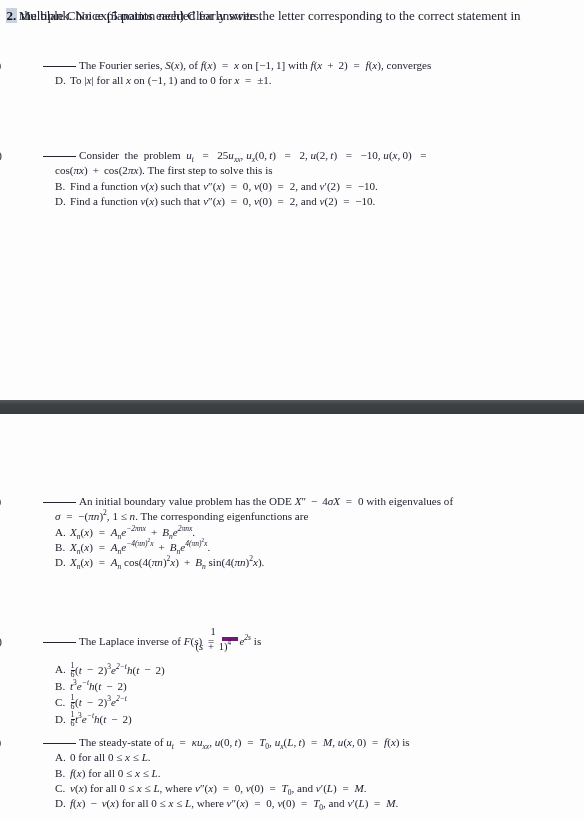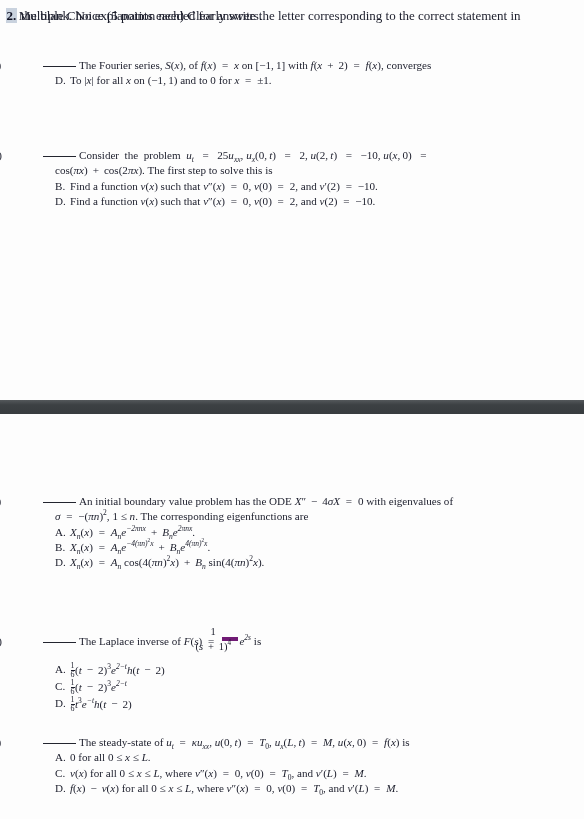--- a/index.html
+++ b/index.html
@@ -166,29 +166,31 @@
       <span class="opt"><span class="opt-l">D.</span><i class="m">X<sub>n</sub></i>(<i class="m">x</i>) <span class="eq">=</span> <i class="m">A<sub>n</sub></i> <span class="up">cos</span>(4(<i class="m">πn</i>)<sup class="r">2</sup><i class="m">x</i>) <span class="op">+</span> <i class="m">B<sub>n</sub></i> <span class="up">sin</span>(4(<i class="m">πn</i>)<sup class="r">2</sup><i class="m">x</i>).</span>
     </span>
   </div>
 
   <div class="part" style="top:626px;">
     <span class="stem">
       <span class="lbl">(d)</span><span class="blank"></span>The Laplace inverse of <i class="m">F</i>(<i class="m">s</i>) <span class="eq">=</span> <span class="frac"><span class="nu">1</span><span class="de">(<i class="m">s</i> <span class="op">+</span> 1)<sup class="r">4</sup></span></span><i class="m">e</i><sup>2<i class="m">s</i></sup> is
     </span>
     <span class="opts" style="margin-top:9px;">
       <span class="opt"><span class="opt-l">A.</span><span class="sfrac"><span class="nu">1</span><span class="de">6</span></span>(<i class="m">t</i> <span class="op">−</span> 2)<sup class="r">3</sup><i class="m">e</i><sup>2−<i class="m">t</i></sup><i class="m">h</i>(<i class="m">t</i> <span class="op">−</span> 2)</span>
+      <span class="opt"><span class="opt-l">B.</span><i class="m">t</i><sup class="r">3</sup><i class="m">e</i><sup>−<i class="m">t</i></sup><i class="m">h</i>(<i class="m">t</i> <span class="op">−</span> 2)</span>
       <span class="opt"><span class="opt-l">C.</span><span class="sfrac"><span class="nu">1</span><span class="de">6</span></span>(<i class="m">t</i> <span class="op">−</span> 2)<sup class="r">3</sup><i class="m">e</i><sup>2−<i class="m">t</i></sup></span>
       <span class="opt"><span class="opt-l">D.</span><span class="sfrac"><span class="nu">1</span><span class="de">6</span></span><i class="m">t</i><sup class="r">3</sup><i class="m">e</i><sup>−<i class="m">t</i></sup><i class="m">h</i>(<i class="m">t</i> <span class="op">−</span> 2)</span>
     </span>
   </div>
 
   <div class="part" style="top:735px;">
     <span class="stem">
       <span class="lbl">(e)</span><span class="blank"></span>The steady-state of <i class="m">u<sub>t</sub></i> <span class="eq">=</span> <i class="m">κu<sub>xx</sub></i>, <i class="m">u</i>(0, <i class="m">t</i>) <span class="eq">=</span> <i class="m">T</i><sub class="r">0</sub>, <i class="m">u<sub>x</sub></i>(<i class="m">L</i>, <i class="m">t</i>) <span class="eq">=</span> <i class="m">M</i>, <i class="m">u</i>(<i class="m">x</i>, 0) <span class="eq">=</span> <i class="m">f</i>(<i class="m">x</i>) is
     </span>
     <span class="opts">
       <span class="opt"><span class="opt-l">A.</span>0 for all 0 ≤ <i class="m">x</i> ≤ <i class="m">L</i>.</span>
+      <span class="opt"><span class="opt-l">B.</span><i class="m">f</i>(<i class="m">x</i>) for all 0 ≤ <i class="m">x</i> ≤ <i class="m">L</i>.</span>
       <span class="opt"><span class="opt-l">C.</span><i class="m">v</i>(<i class="m">x</i>) for all 0 ≤ <i class="m">x</i> ≤ <i class="m">L</i>, where <i class="m">v</i>″(<i class="m">x</i>) <span class="eq">=</span> 0, <i class="m">v</i>(0) <span class="eq">=</span> <i class="m">T</i><sub class="r">0</sub>, and <i class="m">v</i>′(<i class="m">L</i>) <span class="eq">=</span> <i class="m">M</i>.</span>
       <span class="opt"><span class="opt-l">D.</span><i class="m">f</i>(<i class="m">x</i>) <span class="op">−</span> <i class="m">v</i>(<i class="m">x</i>) for all 0 ≤ <i class="m">x</i> ≤ <i class="m">L</i>, where <i class="m">v</i>″(<i class="m">x</i>) <span class="eq">=</span> 0, <i class="m">v</i>(0) <span class="eq">=</span> <i class="m">T</i><sub class="r">0</sub>, and <i class="m">v</i>′(<i class="m">L</i>) <span class="eq">=</span> <i class="m">M</i>.</span>
     </span>
   </div>
 
 </div>
 
 </body></html>

